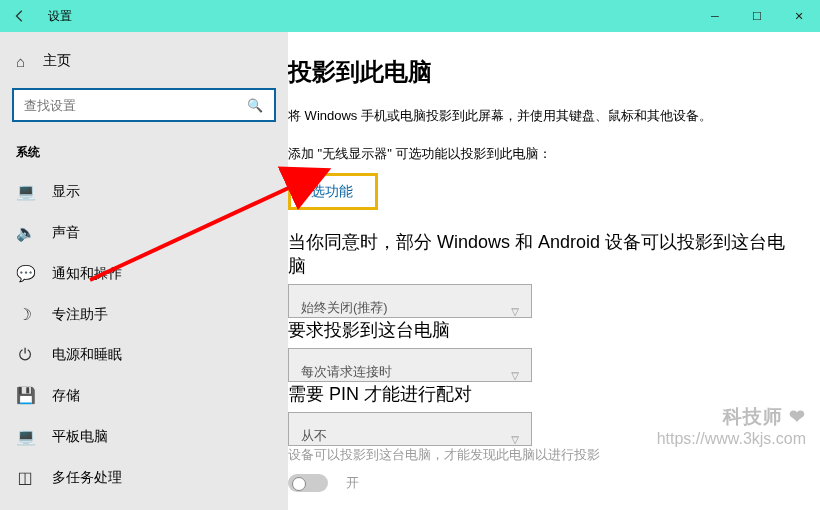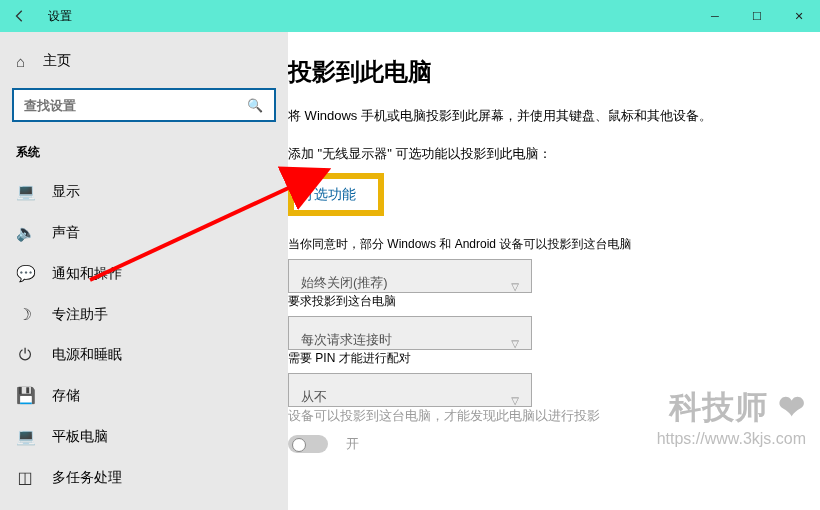--- a/index.html
+++ b/index.html
@@ -11,51 +11,51 @@
 .win-controls { margin-left: auto; display: flex; }
 .win-btn { width: 42px; height: 32px; display: flex; align-items: center; justify-content: center; font-size: 11px; color: #222; }
 
 .main { display: flex; height: calc(100% - 32px); }
 .sidebar { width: 288px; background: #e8e8e8; padding-top: 10px; }
 .home-row { display: flex; align-items: center; padding: 10px 16px; gap: 18px; }
 .home-row span.icon { font-size: 15px; color: #333; }
 .home-label { font-size: 14px; color: #000; text-align: center; }
 
 .search-box { margin: 8px 12px 16px 12px; height: 34px; border: 2px solid #0a64a0; background: #fff; display: flex; align-items: center; padding: 0 10px; }
-.search-box input { flex: 1; border: none; outline: none; font-size: 13px; background: transparent; color: #666; font-weight: bold; }
+.search-box input { flex: 1; border: none; outline: none; font-size: 13px; background: transparent; color: #666; }
 .search-icon { color: #555; font-size: 13px; }
 
 .section-header { font-size: 12px; font-weight: 600; color: #000; padding: 6px 16px 10px; }
 .nav-item { display: flex; align-items: center; padding: 11px 16px; gap: 18px; }
 .nav-item .icon { width: 18px; text-align: center; font-size: 16px; color: #333; }
 .nav-label { font-size: 14px; color: #000; }
 
 .content { flex: 1; padding: 24px 18px 0 0; overflow: hidden; }
 .page-title { font-size: 24px; font-weight: 600; color: #000; margin-bottom: 18px; }
 .desc { font-size: 13px; color: #000; line-height: 1.6; margin-bottom: 18px; max-width: 430px; }
 .sub-desc { font-size: 13px; color: #000; margin-bottom: 10px; }
 
 .link-wrap { margin-bottom: 20px; }
-.link-highlight { display: inline-block; border: 6px solid #eab308; padding: 6px 22px 6px 6px; }
+.link-highlight { display: inline-block; border: 3px solid #eab308; padding: 6px 22px 6px 6px; }
 .link-highlight a { color: #0a64a0; font-size: 14px; text-decoration: none; }
 
-.label-text { font-size: 12px; color: #000; margin-bottom: 6px; }
+.label-text { font-size: 18px; color: #000; margin-bottom: 6px; }
 .dropdown { width: 244px; height: 34px; border: 1px solid #aaa; background: #eee; display: flex; align-items: flex-end; padding: 0 12px; color: #555; font-size: 13px; justify-content: space-between; }
 .dropdown .chev { color: #888; font-size: 10px; }
 
 .disabled-text { font-size: 13px; color: #9a9a9a; margin-bottom: 10px; }
 .toggle-row { display: flex; align-items: center; gap: 12px; }
 .toggle { width: 40px; height: 18px; border-radius: 9px; background: #ccc; position: relative; }
 .toggle::after { content: ""; position: absolute; width: 12px; height: 12px; border-radius: 50%; background: #fff; top: 3px; left: 4px; border: 1px solid #888; }
 .toggle-label { font-size: 13px; color: #9a9a9a; margin-left:6px;}
 
 .arrow-svg { position: absolute; left: 80px; top: 120px; pointer-events: none; }
 
 .watermark { position: absolute; right: 14px; bottom: 62px; text-align: right; color: #bdbdbd; font-weight: 700; }
-.watermark .wm1 { font-size: 32px; letter-spacing: 1px; }
+.watermark .wm1 { font-size: 19px; letter-spacing: 1px; }
 .watermark .wm2 { font-size: 16px; font-weight: 400; margin-top: 0; }
 .heart { color: #bdbdbd; }
 </style>
 </head>
 <body>
 
 <div class="titlebar">
   <div class="back-btn">
     <svg width="14" height="14" viewBox="0 0 16 16">
         <path d="M10 2 L4 8 L10 14" stroke="#333" stroke-width="1.5" fill="none"></path>

